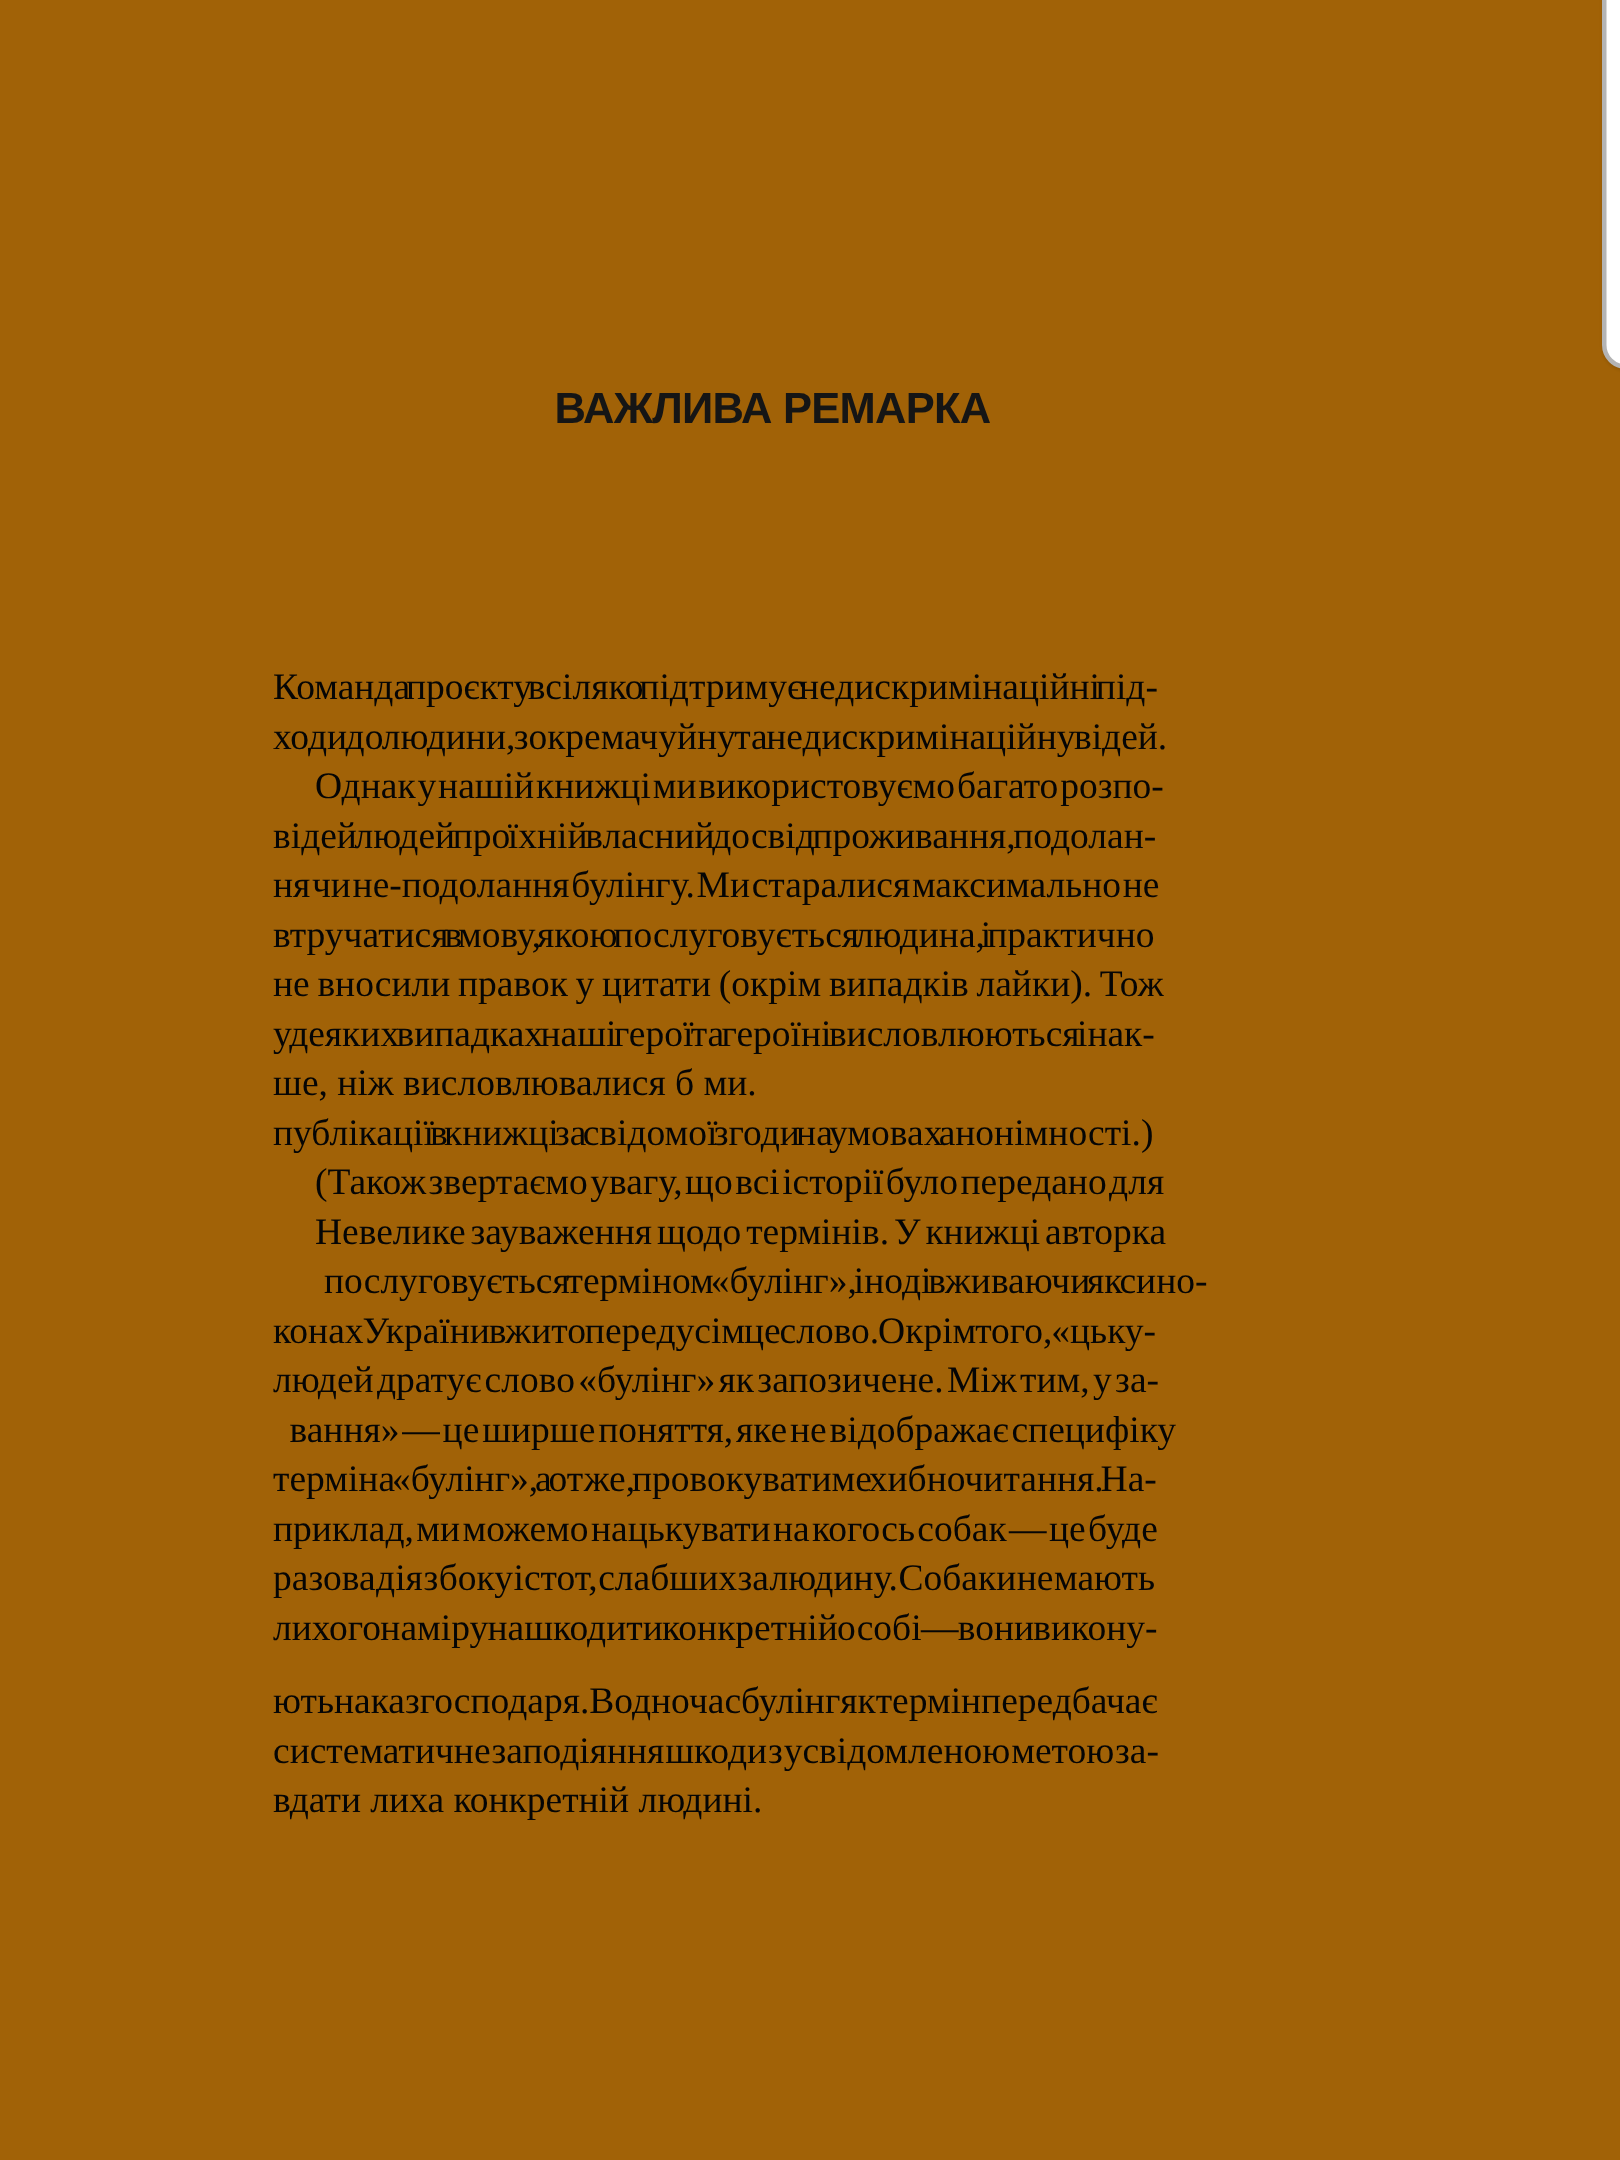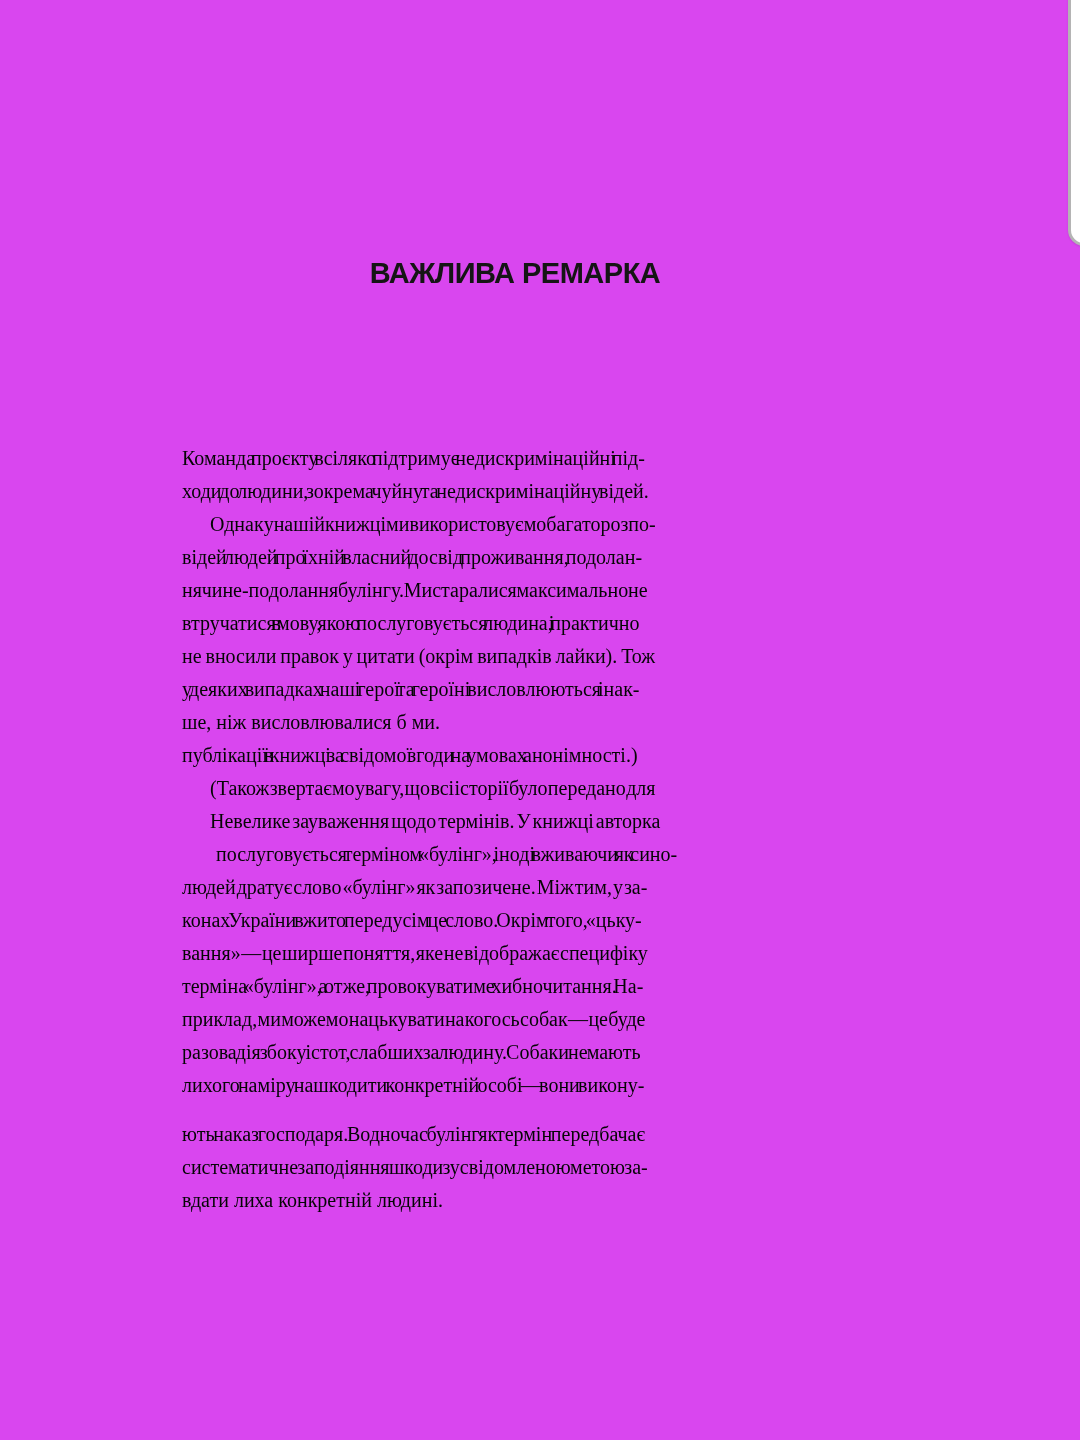--- a/index.html
+++ b/index.html
@@ -8,42 +8,42 @@
     width: 1080px;
     height: 1440px;
     background: #ffffff;
     overflow: hidden;
     position: relative;
     font-family: "Liberation Serif", serif;
   }
   .page {
     position: absolute;
     inset: 0;
-    background: #d946ef;
+    background: #a16207;
   }
   .title {
     position: absolute;
     top: 256px;
     left: 182px;
     width: 666px;
     margin: 0;
     text-align: center;
     font-family: "Liberation Sans", sans-serif;
     font-weight: 700;
     font-size: 29px;
     letter-spacing: -0.5px;
     color: #151515;
     line-height: 34px;
   }
   .text-block {
     position: absolute;
     top: 442px;
     left: 182px;
     width: 666px;
-    font-size: 20px;
+    font-size: 25px;
     line-height: 33px;
     color: #050505;
   }
   .line {
     white-space: nowrap;
     height: 33px;
   }
   .line.indent {
     padding-left: 28px;
   }
@@ -78,23 +78,23 @@
     <div class="line j" style="word-spacing: -9px;">втручатися в мову, якою послуговується людина, і практично</div>
     <div class="line j" style="word-spacing: -1.125px;">не вносили правок у цитати (окрім випадків лайки). Тож</div>
     <div class="line j" style="word-spacing: -8px;">у деяких випадках наші герої та героїні висловлюються інак-</div>
     <div class="line last">ше, ніж висловлювалися б ми.</div>
 
     <div class="line last" style="word-spacing: -8.75px;">публікації в книжці за свідомої згоди на умовах анонімності.)</div>
     <div class="line j indent" style="word-spacing: -4.625px;">(Також звертаємо увагу, що всі історії було передано для</div>
 
     <div class="line j indent" style="word-spacing: -3px;">Невелике зауваження щодо термінів. У книжці авторка</div>
     <div class="line j" style="word-spacing: -8.33333px; margin-left: 34px;">послуговується терміном «булінг», іноді вживаючи як сино-</div>
+    <div class="line j" style="word-spacing: -7px;">конах України вжито передусім це слово. Окрім того, «цьку-</div>
     <div class="line j" style="word-spacing: -4px;">людей дратує слово «булінг» як запозичене. Між тим, у за-</div>
-    <div class="line j" style="word-spacing: -7px;">конах України вжито передусім це слово. Окрім того, «цьку-</div>
-    <div class="line j" style="word-spacing: -4.375px;">вання» — це ширше поняття, яке не відображає специфіку</div>
+    <div class="line j" style="word-spacing: -4.375px; margin-left: 11px;">вання» — це ширше поняття, яке не відображає специфіку</div>
     <div class="line j" style="word-spacing: -8.33333px;">терміна «булінг», а отже, провокуватиме хибночитання. На-</div>
     <div class="line j" style="word-spacing: -4.66667px;">приклад, ми можемо нацькувати на когось собак — це буде</div>
     <div class="line j" style="word-spacing: -5.9px;">разова дія з боку істот, слабших за людину. Собаки не мають</div>
     <div class="line j" style="word-spacing: -6.71429px;">лихого наміру нашкодити конкретній особі — вони викону-</div>
     <div class="line j" style="word-spacing: -6.28571px; margin-top: 16px;">ють наказ господаря. Водночас булінг як термін передбачає</div>
     <div class="line j" style="word-spacing: -5.66667px;">систематичне заподіяння шкоди з усвідомленою метою за-</div>
     <div class="line last">вдати лиха конкретній людині.</div>
   </div>
 
   <div class="scroll-thumb"></div>

